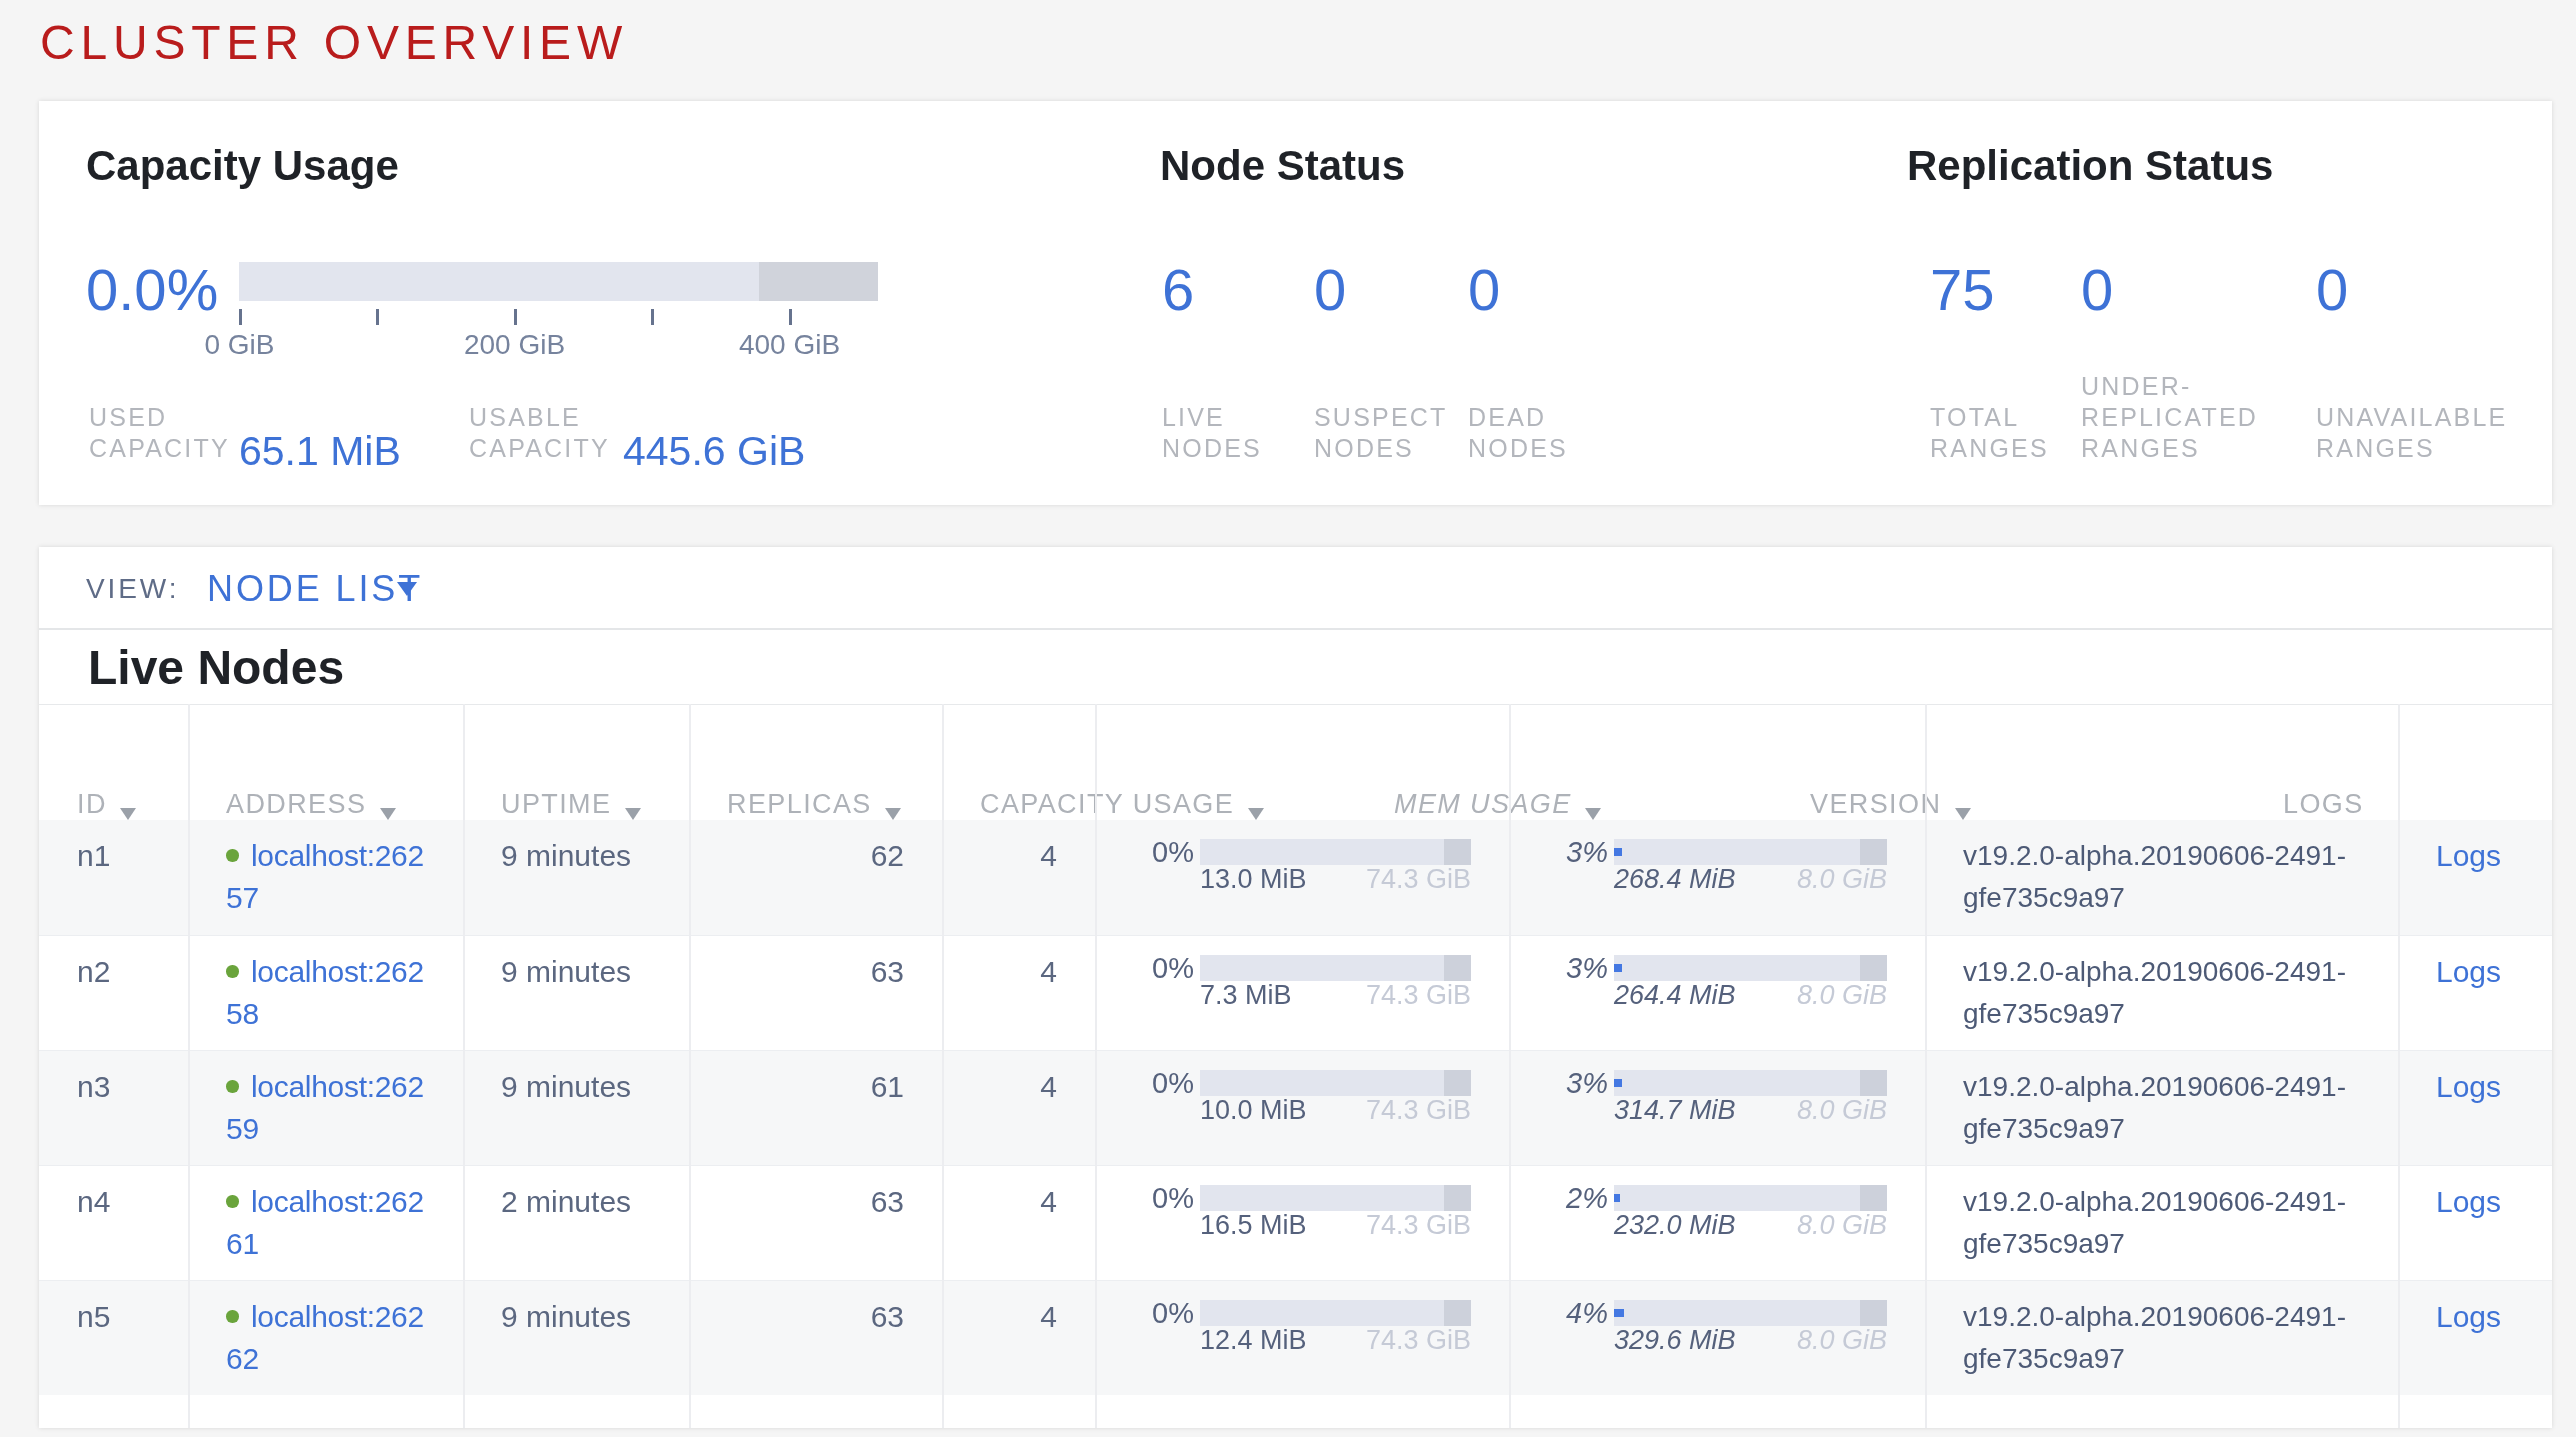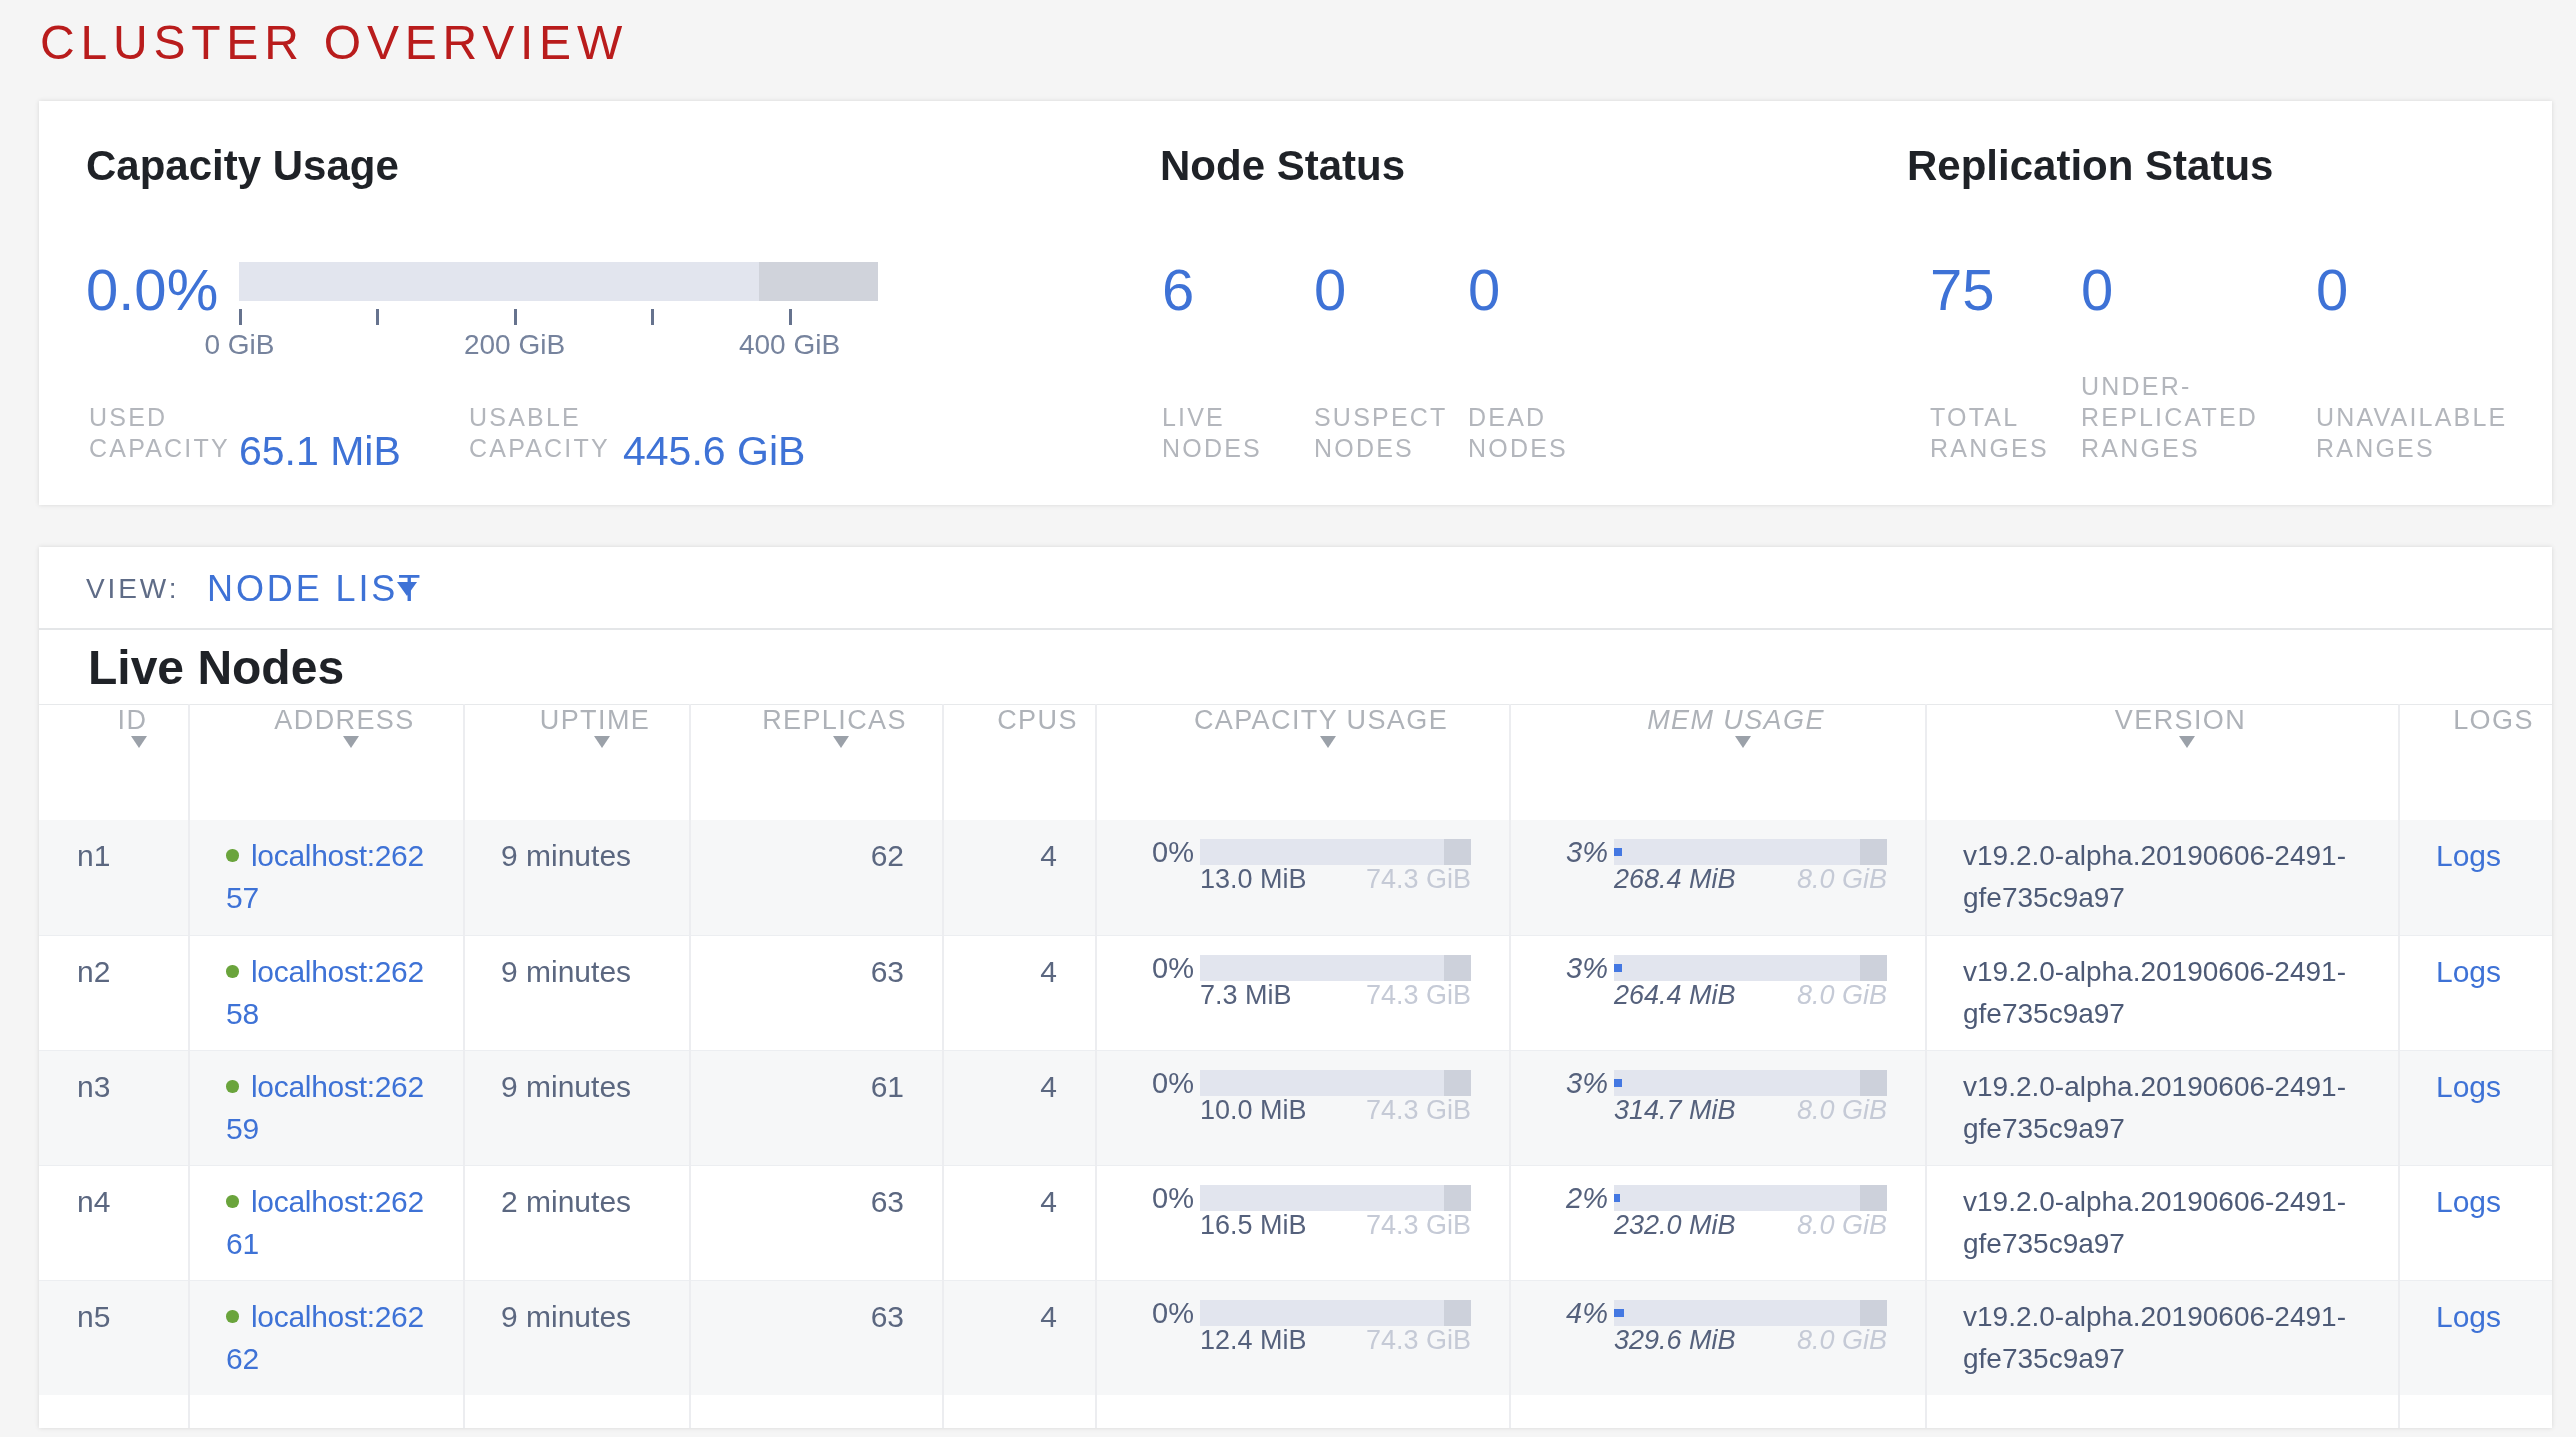--- a/index.html
+++ b/index.html
@@ -83,24 +83,23 @@
   
   #table { position:absolute; left:0; top:157px; width:2513px; border-top:1.9px solid #e7e9eb; }
   .tr { display:flex; width:2513px; }
   #thead { height:115px; }
   .tbody-row { height:115px; }
   .tbody-row.odd { background:#f6f7f8; }
   .tbody-row + .tbody-row { border-top:1.9px solid #eceef1; }
   #bottom-filler { height:32px; background:#fff; }
 
   .th {
-    display:flex; align-items:center;
+    display:flex; align-items:flex-end;
     font-size:27px; letter-spacing:1.4px; color:#aeb2b8;
     padding-left:38px;
-    flex-direction:column;
   }
   .sort-caret {
     display:inline-block; margin-left:13.4px;
     width:0; height:0;
     border-left:8.6px solid transparent; border-right:8.6px solid transparent;
     border-top:12.5px solid #9ba1a9;
   }
   .td {
     padding:15.3px 38px 0 38px;
     font-size:30px; line-height:42px; color:#5b6780;
@@ -217,23 +216,20 @@
           <span class="sort-caret"></span>
         </div>
         <div class="th c2">
           <span>UPTIME</span>
           <span class="sort-caret"></span>
         </div>
         <div class="th c3">
           <span>REPLICAS</span>
           <span class="sort-caret"></span>
         </div>
-        <div class="th c4">
-          <span>CPUS</span>
-        </div>
         <div class="th c5">
           <span>CAPACITY USAGE</span>
           <span class="sort-caret"></span>
         </div>
         <div class="th c6">
           <span>MEM USAGE</span>
           <span class="sort-caret"></span>
         </div>
         <div class="th c7">
           <span>VERSION</span>

